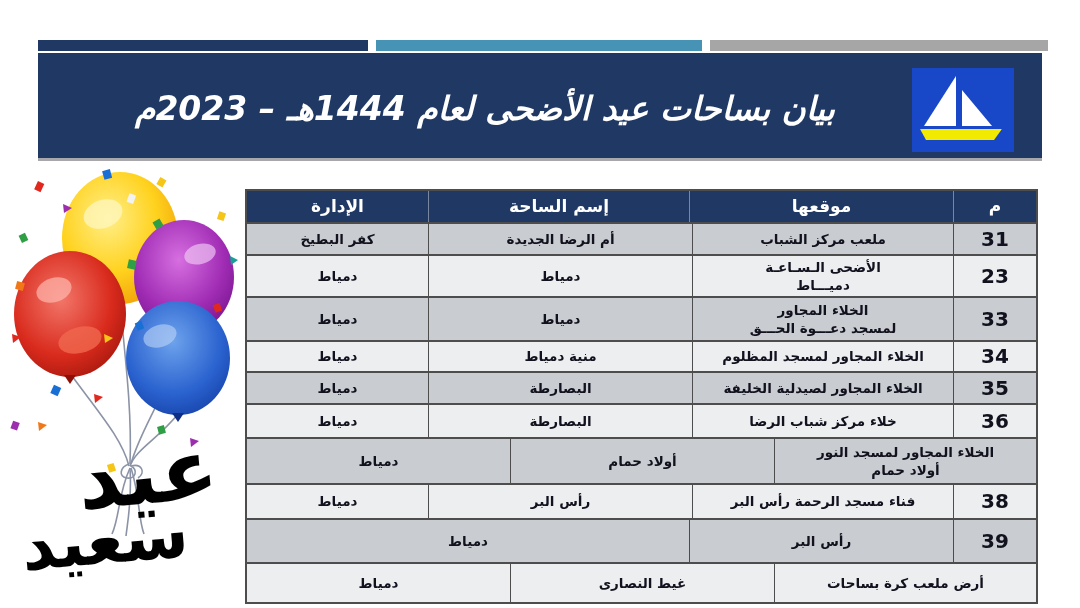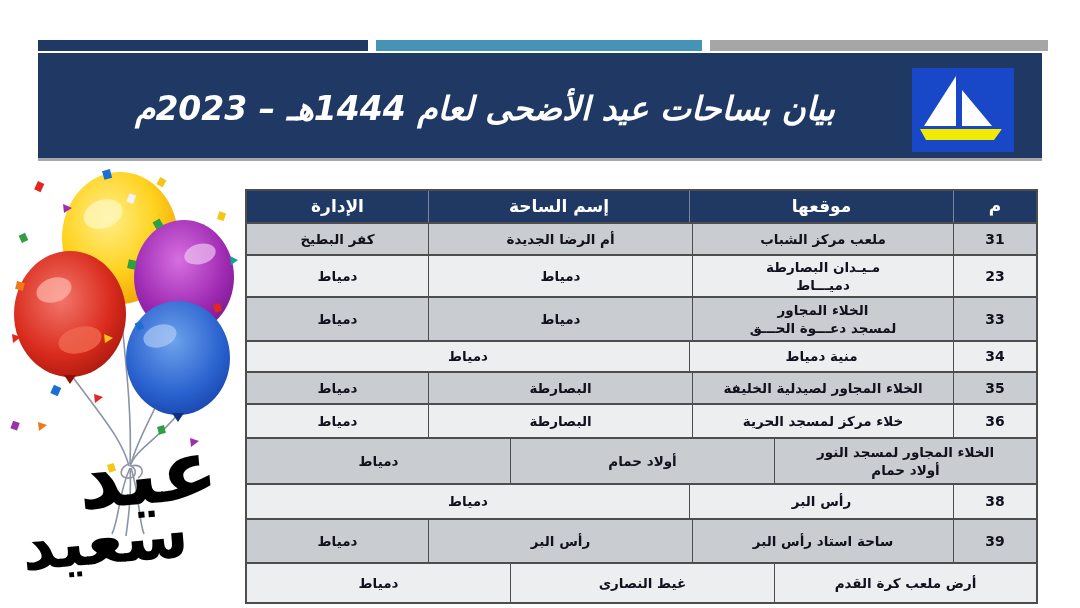--- a/index.html
+++ b/index.html
@@ -26,21 +26,21 @@
   .ttable { position:absolute; left:245px; top:189px; width:793px; direction:rtl;
             border:2px solid #4d4d4d; }
   .trow, .thead { display:flex; width:100%; }
   .thead { height:31px; color:#ffffff; }
   .trow  { border-top:2px solid #4d4d4d; }
   .cell { display:flex; align-items:center; justify-content:center; text-align:center;
           font-weight:bold; color:#12121f; font-size:13.5px; line-height:1.35;
           border-right:1.5px solid #4d4d4d; padding:1px 4px; }
   .thead .cell { font-size:17px; color:#fff; border-right-color:#7886a0; }
   .cell:first-child { border-right:none; }
-  .c-num   { width:82px;  font-size:14px; }
+  .c-num   { width:82px;  font-size:20px; }
   .c-name  { width:261px; white-space:pre-line; }
   .c-loc   { width:264px; }
   .c-admin { flex:1; }
   .row-odd  { background:#c9ccd0; }
   .row-even { background:#eceef0; }
 
   
   .balloons { position:absolute; left:8px; top:164px; width:232px; height:372px; }
 
   
@@ -170,66 +170,67 @@
     </div>
 
     <div class="trow row-odd" style="height:32px">
       <div class="cell c-num">31</div>
       <div class="cell c-name">ملعب مركز الشباب</div>
       <div class="cell c-loc">أم الرضا الجديدة</div>
       <div class="cell c-admin">كفر البطيخ</div>
     </div>
     <div class="trow row-even" style="height:42px">
       <div class="cell c-num">23</div>
-      <div class="cell c-name">مـيـدان البصارطة
+      <div class="cell c-name">الأضحى الـسـاعـة
 دميـــاط</div>
       <div class="cell c-loc">دمياط</div>
       <div class="cell c-admin">دمياط</div>
     </div>
     <div class="trow row-odd" style="height:44px">
       <div class="cell c-num">33</div>
       <div class="cell c-name">الخلاء المجاور
 لمسجد دعـــوة الحـــق</div>
       <div class="cell c-loc">دمياط</div>
       <div class="cell c-admin">دمياط</div>
     </div>
     <div class="trow row-even" style="height:31px">
       <div class="cell c-num">34</div>
+      <div class="cell c-name">الخلاء المجاور لمسجد المظلوم</div>
       <div class="cell c-loc">منية دمياط</div>
       <div class="cell c-admin">دمياط</div>
     </div>
     <div class="trow row-odd" style="height:32px">
       <div class="cell c-num">35</div>
       <div class="cell c-name">الخلاء المجاور لصيدلية الخليفة</div>
       <div class="cell c-loc">البصارطة</div>
       <div class="cell c-admin">دمياط</div>
     </div>
     <div class="trow row-even" style="height:34px">
       <div class="cell c-num">36</div>
-      <div class="cell c-name">خلاء مركز لمسجد الحرية</div>
+      <div class="cell c-name">خلاء مركز شباب الرضا</div>
       <div class="cell c-loc">البصارطة</div>
       <div class="cell c-admin">دمياط</div>
     </div>
     <div class="trow row-odd" style="height:46px">
       <div class="cell c-name">الخلاء المجاور لمسجد النور
 أولاد حمام</div>
       <div class="cell c-loc">أولاد حمام</div>
       <div class="cell c-admin">دمياط</div>
     </div>
     <div class="trow row-even" style="height:35px">
       <div class="cell c-num">38</div>
+      <div class="cell c-name">فناء مسجد الرحمة رأس البر</div>
       <div class="cell c-loc">رأس البر</div>
       <div class="cell c-admin">دمياط</div>
     </div>
     <div class="trow row-odd" style="height:44px">
       <div class="cell c-num">39</div>
-      <div class="cell c-name">ساحة استاد رأس البر</div>
       <div class="cell c-loc">رأس البر</div>
       <div class="cell c-admin">دمياط</div>
     </div>
     <div class="trow row-even" style="height:40px">
-      <div class="cell c-name">أرض ملعب كرة القدم</div>
+      <div class="cell c-name">أرض ملعب كرة بساحات</div>
       <div class="cell c-loc">غيط النصارى</div>
       <div class="cell c-admin">دمياط</div>
     </div>
   </div>
 
 </div>
 
 </body></html>

